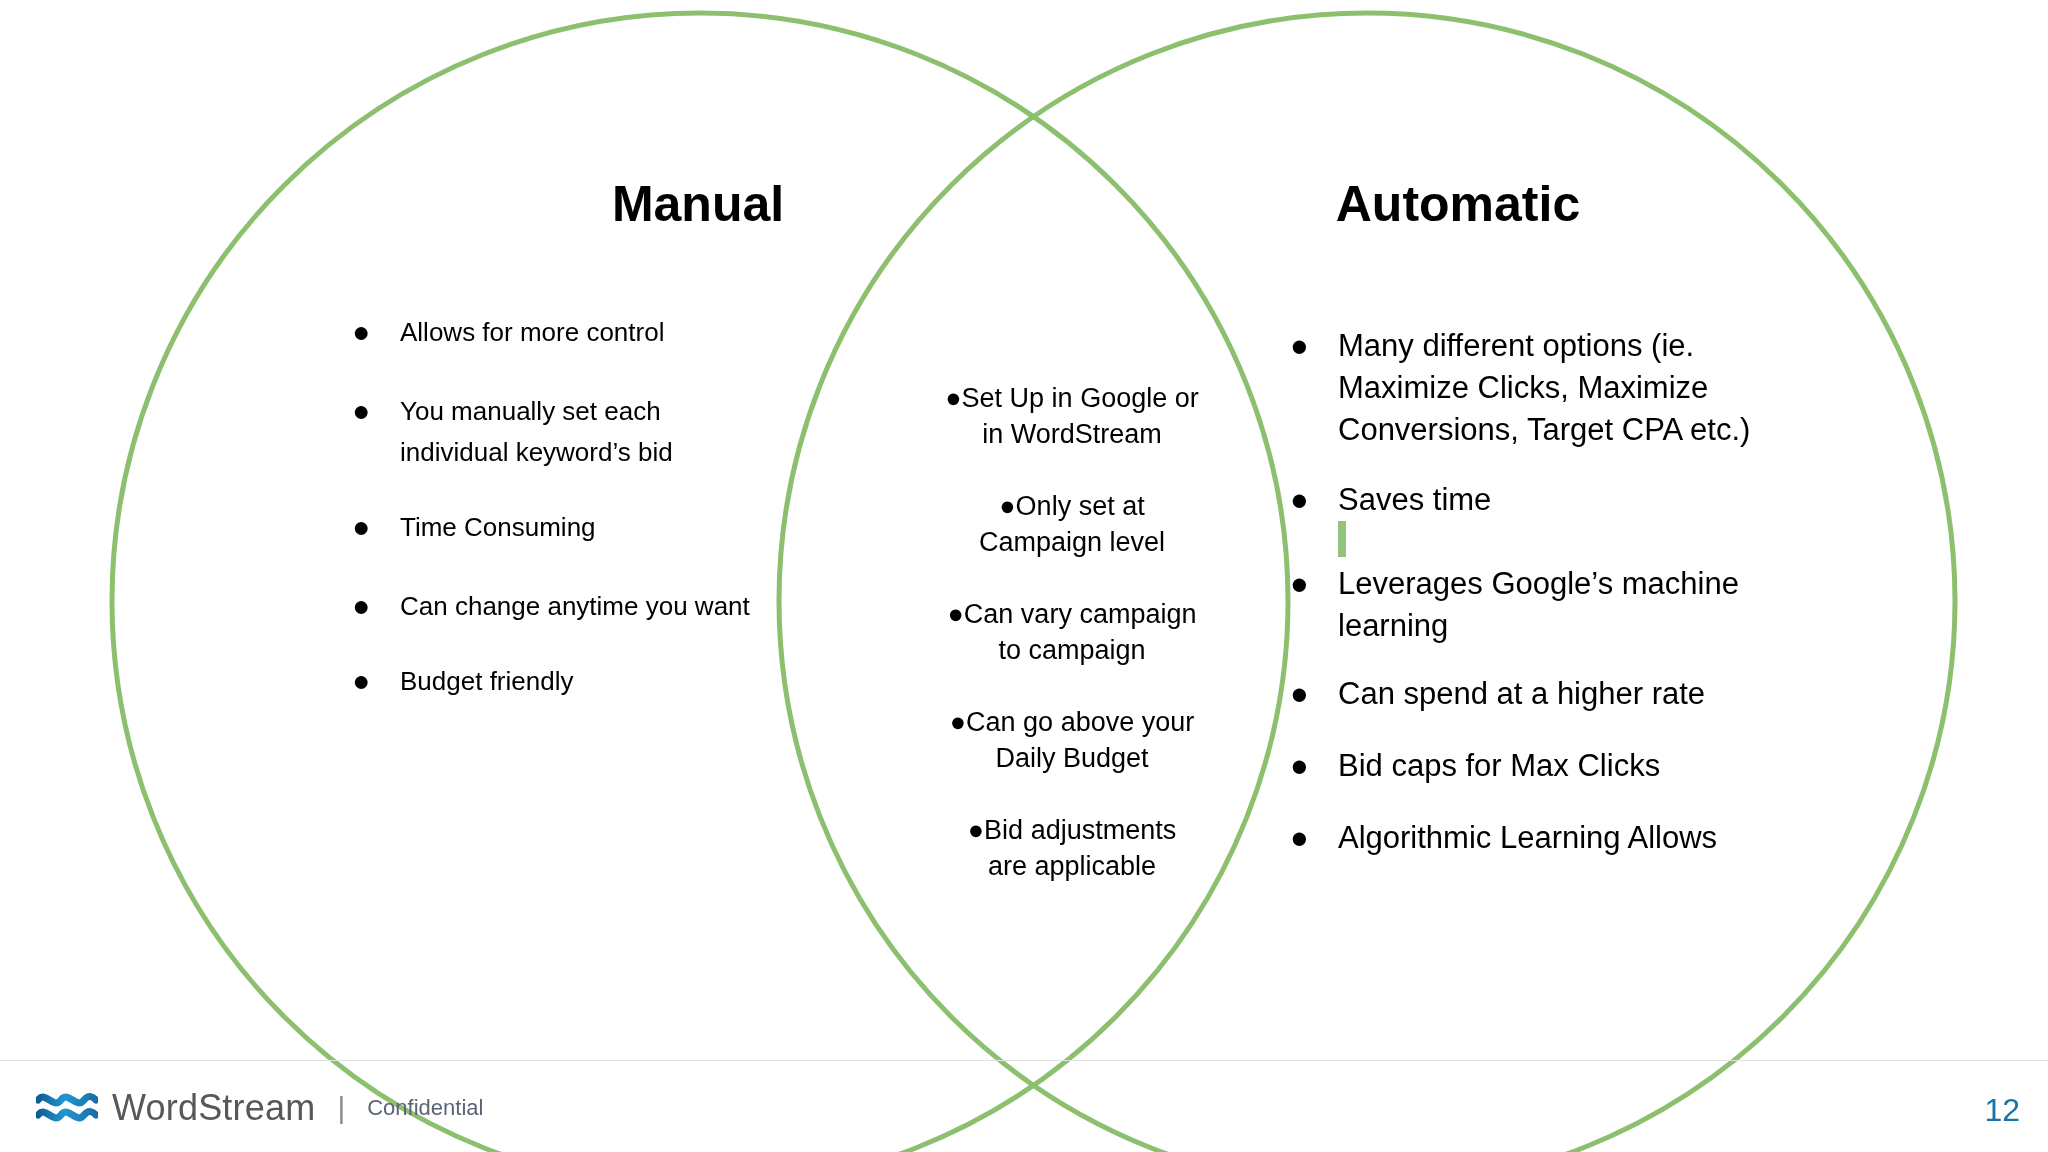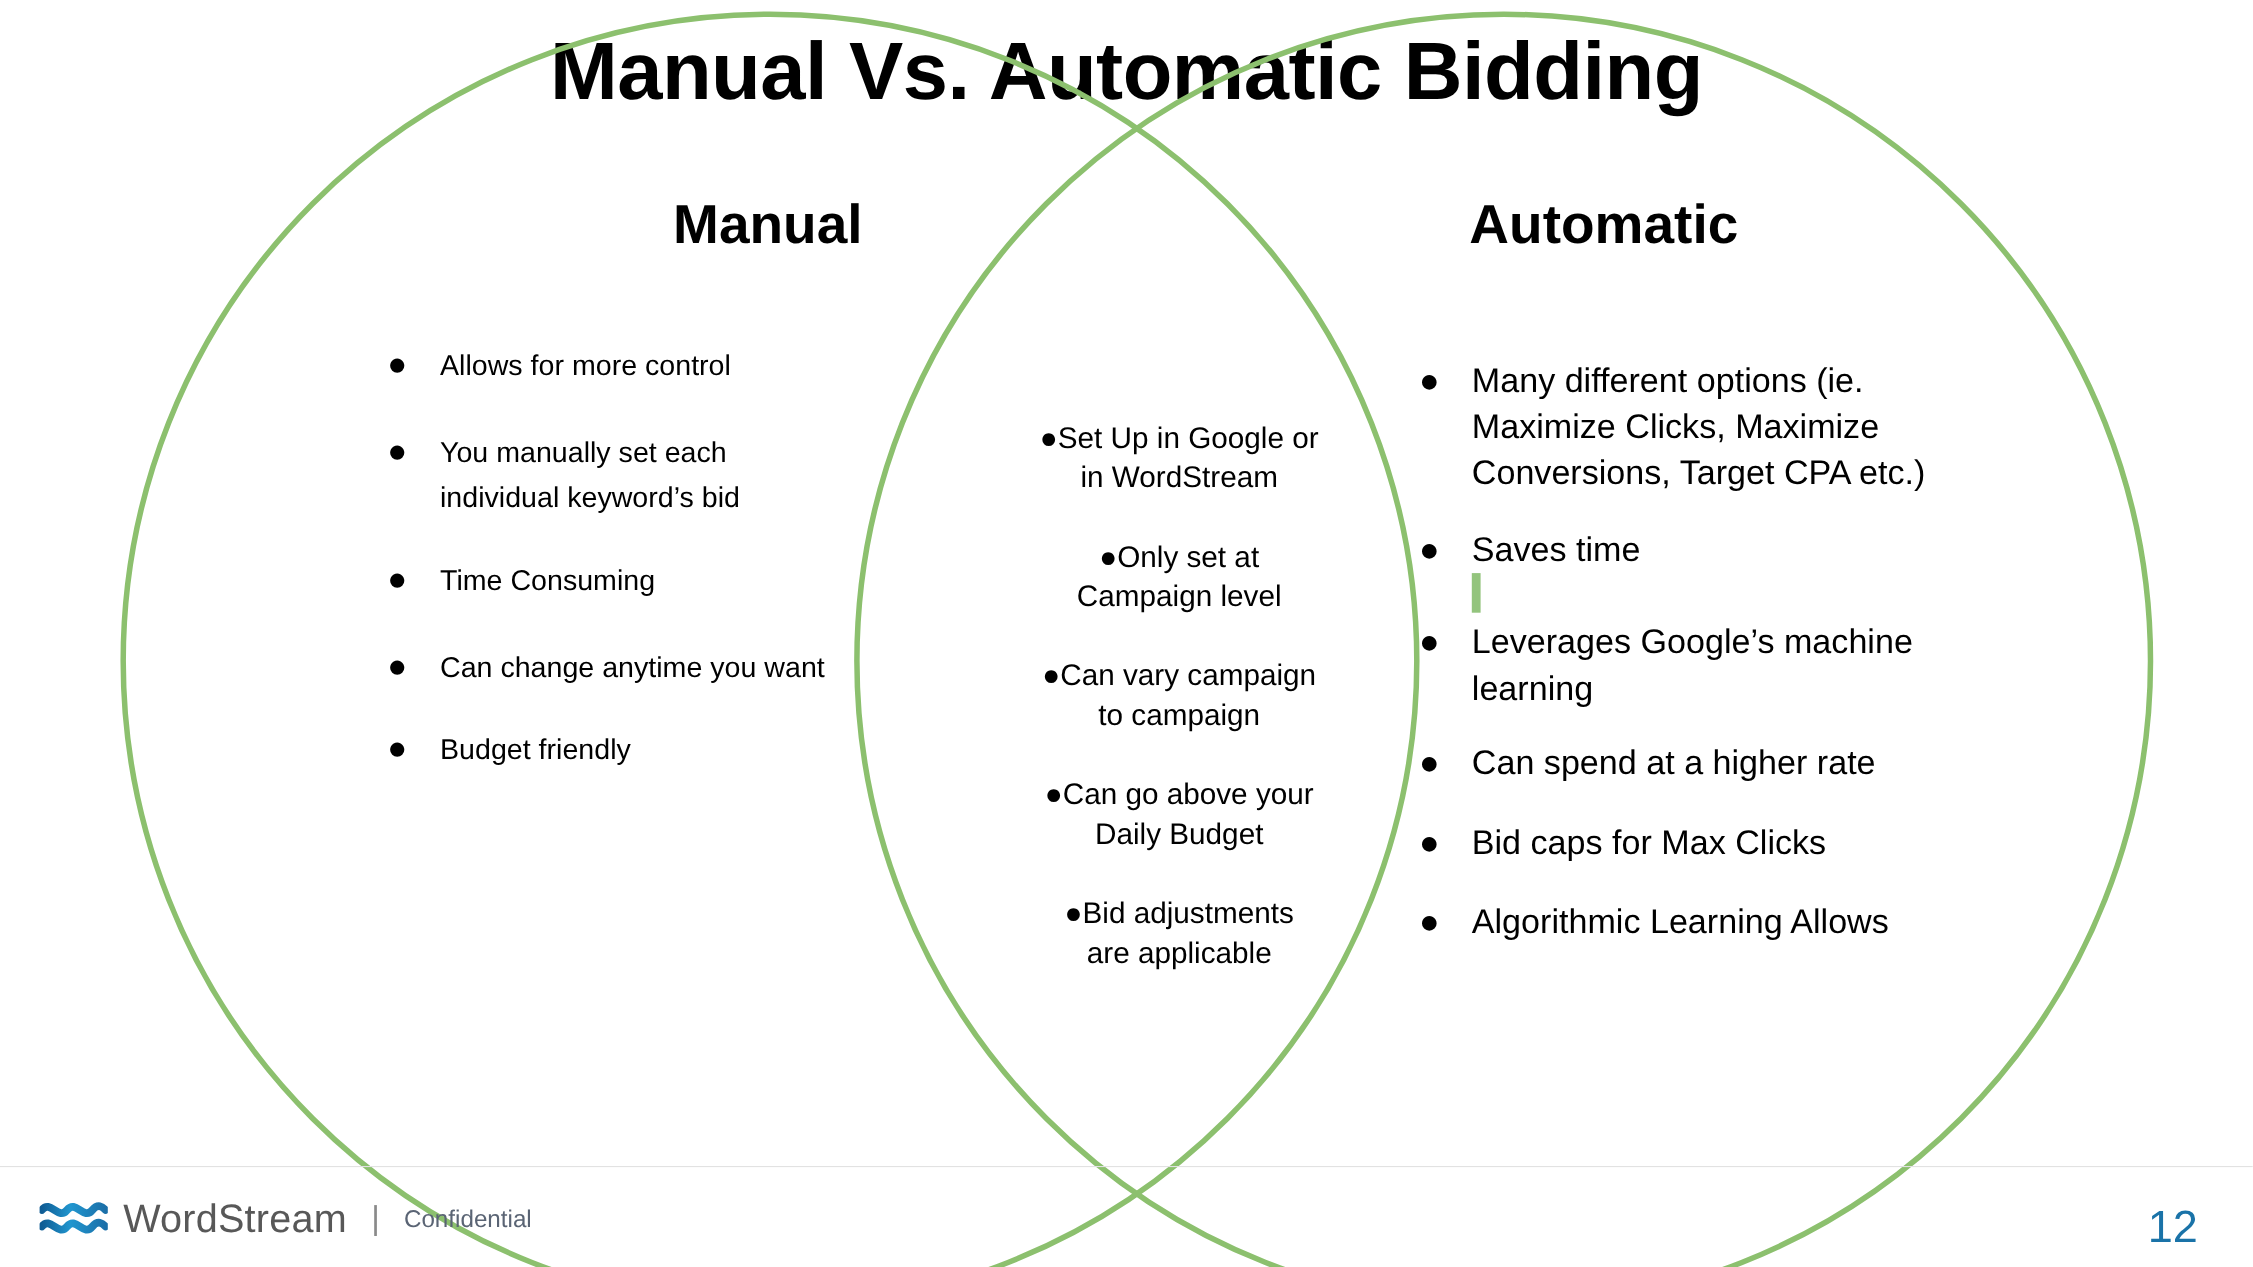--- a/index.html
+++ b/index.html
@@ -122,31 +122,30 @@
     font-size:30px;
     color:#8a8a8a;
     margin:0 22px;
   }
   .ws-conf{
     font-size:22px;
     color:#5a6474;
   }
   .page-num{
     position:absolute;
-    right:50px;top:1092px;
-    font-size:41px;
+    right:28px;top:1092px;
+    font-size:32px;
     color:#1a73a8;
   }
 </style>
 </head>
 <body>
 
 <div id="slide">
 
-  <div class="slide-title">Manual Vs. Automatic Bidding</div>
 
   <svg class="venn" viewBox="0 0 2048 1152" xmlns="http://www.w3.org/2000/svg">
     <circle cx="700" cy="601" r="588" fill="none" stroke="#8cc06e" stroke-width="5"></circle>
     <circle cx="1367" cy="601" r="588" fill="none" stroke="#8cc06e" stroke-width="5"></circle>
   </svg>
 
   <div class="circle-heading heading-left">Manual</div>
   <div class="circle-heading heading-right">Automatic</div>
 
   <div class="col col-left">

